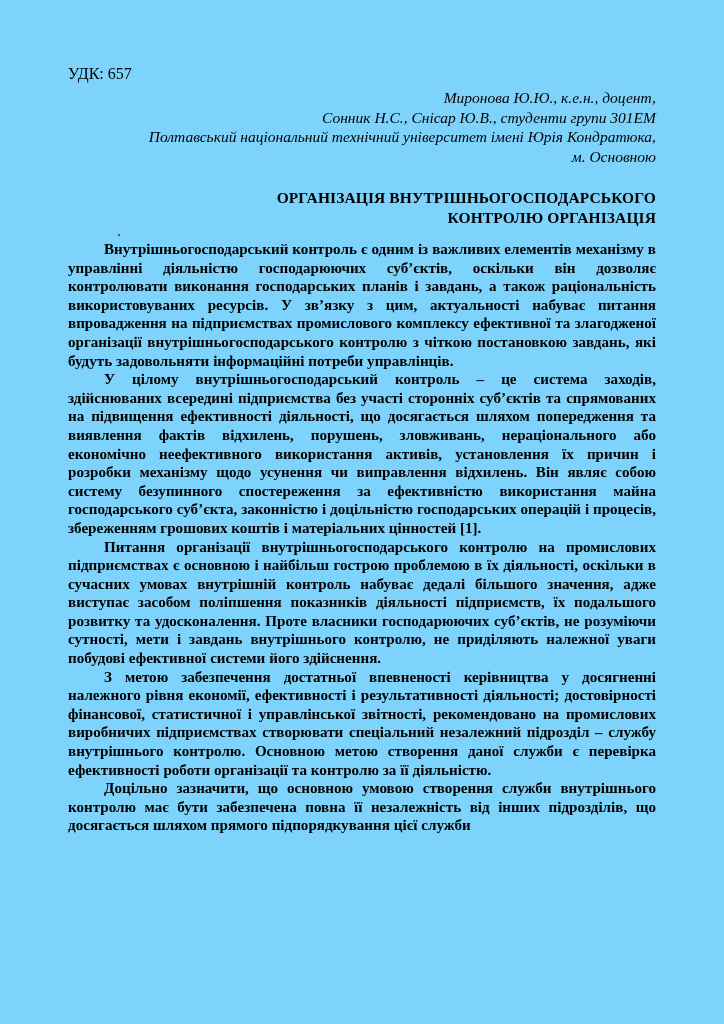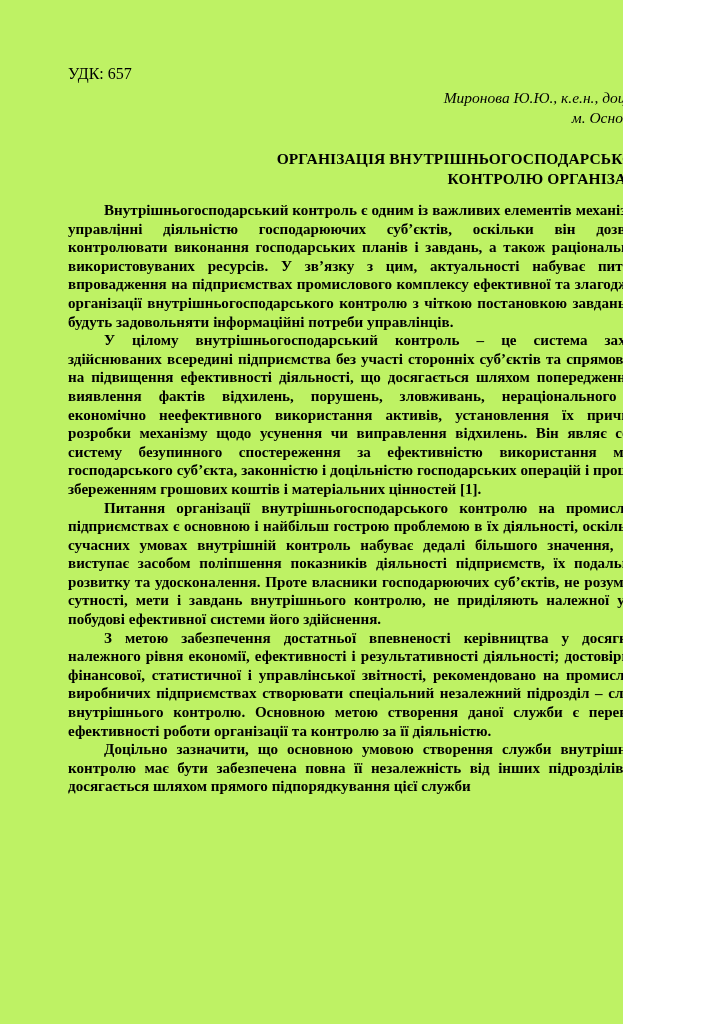--- a/index.html
+++ b/index.html
@@ -8,23 +8,23 @@
     padding: 0;
     background: #ffffff;
   }
   body {
     font-family: "Liberation Serif", "DejaVu Serif", serif;
     color: #000000;
     -webkit-font-smoothing: antialiased;
   }
   .page {
     position: relative;
-    width: 623px;
+    width: 724px;
     height: 1024px;
-    background: #bef264;
+    background: #7dd3fc;
     overflow: hidden;
     box-sizing: border-box;
   }
   .content {
     position: absolute;
     left: 68px;
     top: 64px;
     width: 588px;
   }
   .udk {
@@ -87,20 +87,22 @@
 </head>
 <body>
 
 <div class="page">
   <div class="content">
 
     <div class="udk">УДК: 657</div>
 
     <div class="authors-block">
       <span class="aline">Миронова Ю.Ю., к.е.н., доцент,</span>
+      <span class="aline">Сонник Н.С., Снісар Ю.В., студенти групи 301ЕМ</span>
+      <span class="aline">Полтавський національний технічний університет імені Юрія Кондратюка,</span>
       <span class="aline">м. Основною</span>
     </div>
 
     <h1 class="title">
       <span class="tline">ОРГАНІЗАЦІЯ ВНУТРІШНЬОГОСПОДАРСЬКОГО</span>
       <span class="tline">КОНТРОЛЮ ОРГАНІЗАЦІЯ</span>
     </h1>
 
     <div class="stray-dot"></div>
 

